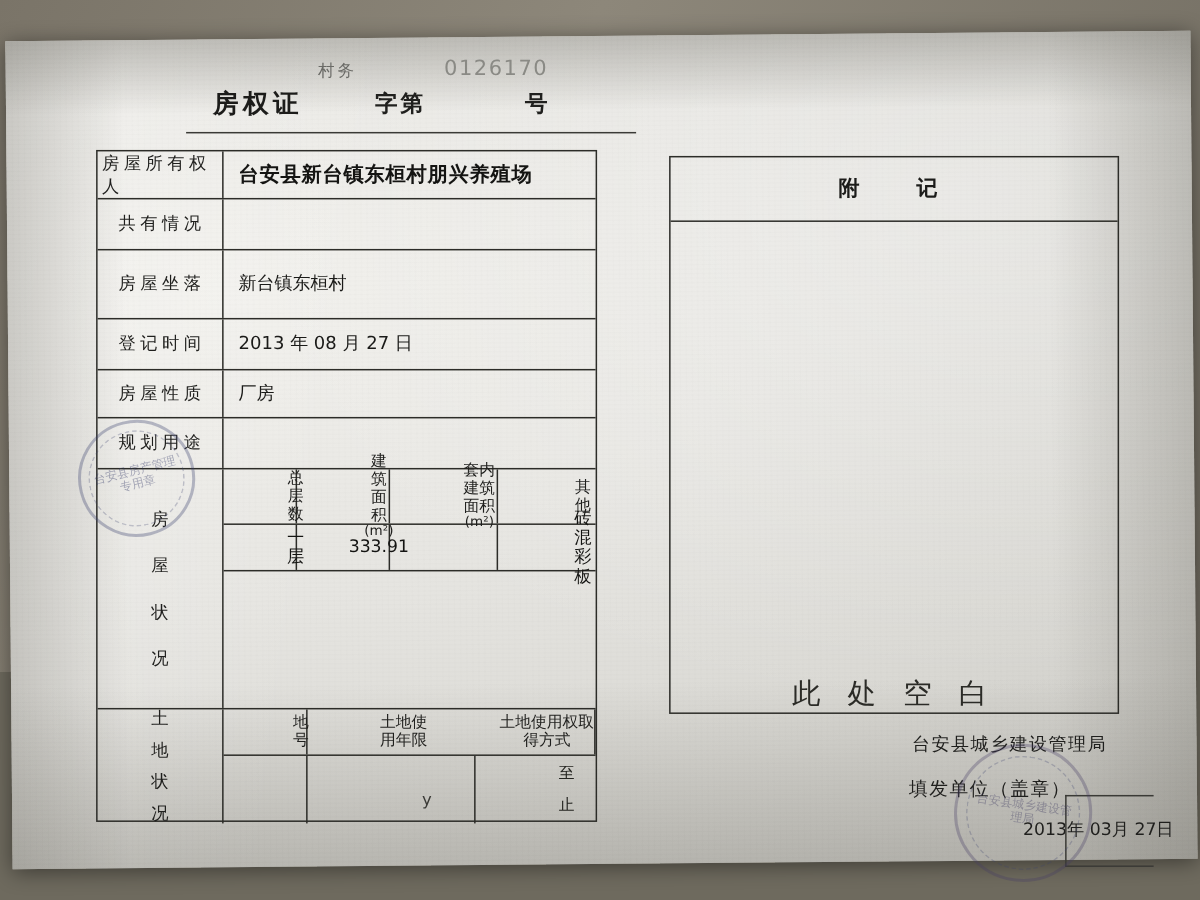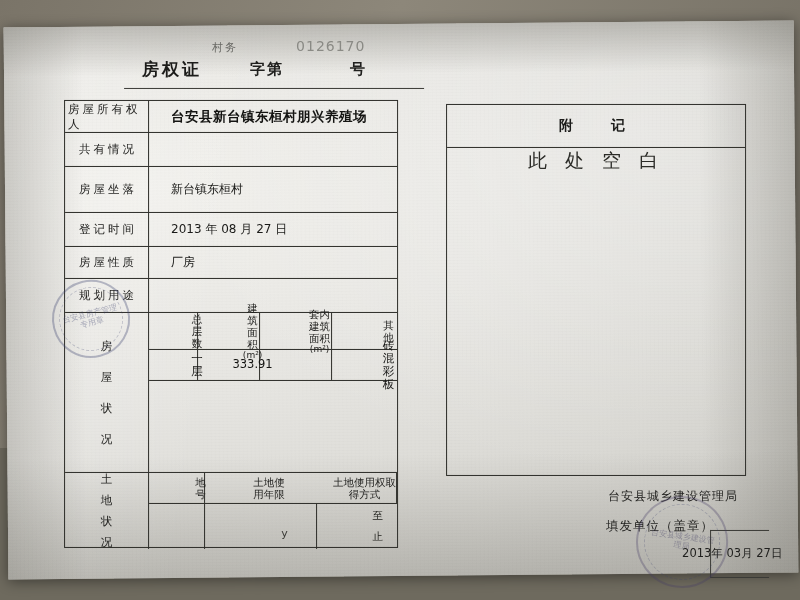--- a/index.html
+++ b/index.html
@@ -151,21 +151,21 @@
     justify-content: center;
     font-size: 11.5px;
     letter-spacing: 3px;
     padding-left: 3px;
     color: #1f1f1d;
   }
   .val {
     flex: 1;
     display: flex;
     align-items: center;
-    padding-left: 22px;
+    padding-left: 10px;
     font-size: 12px;
     color: #141412;
   }
   .val.big { font-size: 13.5px; font-weight: 600; letter-spacing: 0.5px; }
   .val.ink { color: #1a1a18; }
 
   
   .r1 { height: 32px; }
   .r2 { height: 34px; }
   .r3 { height: 46px; }
@@ -291,21 +291,21 @@
     justify-content: center;
     font-size: 14px;
     letter-spacing: 12px;
     padding-left: 4px;
     font-weight: 600;
     color: #1c1c1a;
   }
   .rpanel-body {
     height: calc(100% - 42px);
     display: flex;
-    align-items: flex-start;
+    align-items: flex-end;
     justify-content: center;
   }
   .blank-note {
     font-size: 19px;
     letter-spacing: 6px;
     color: #2b2b27;
   }
 
   .issuer {
     position: absolute;

